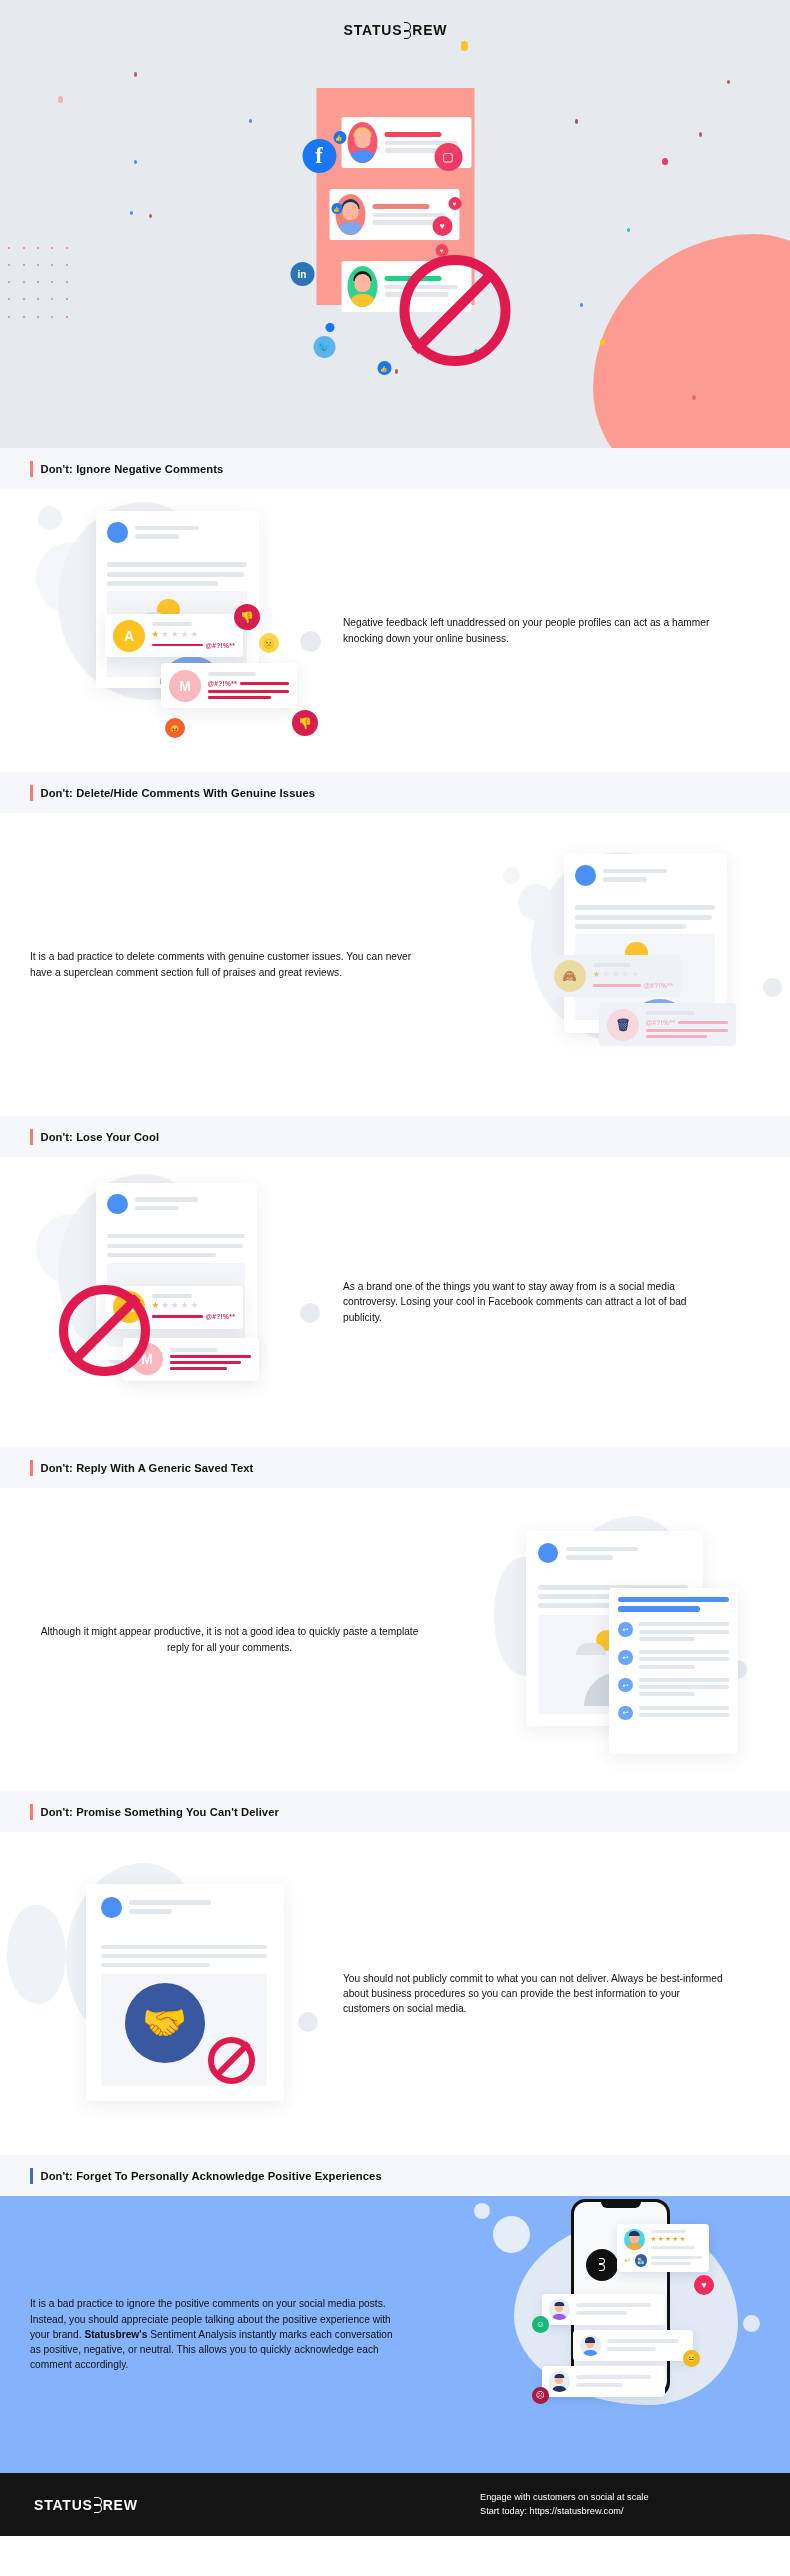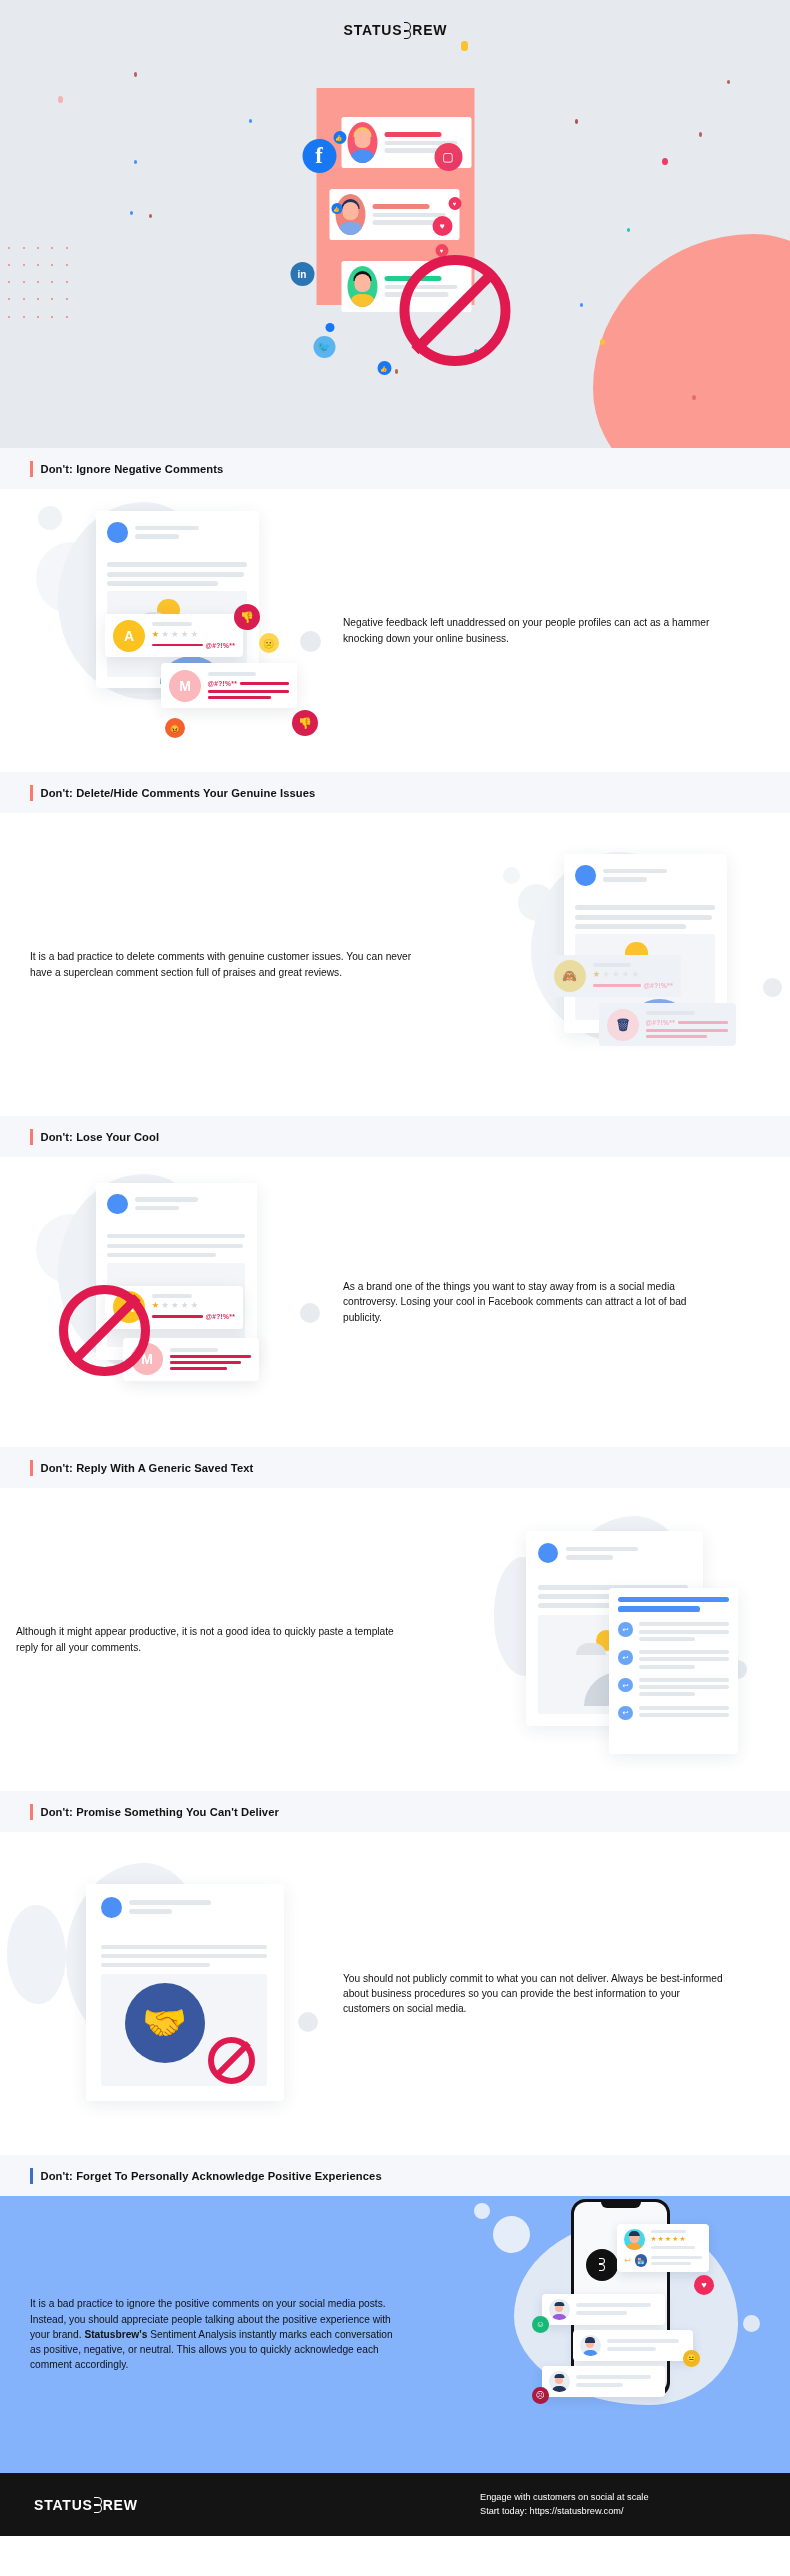--- a/index.html
+++ b/index.html
@@ -315,21 +315,21 @@
     <div class="rbadge" style="left:234px;top:115px;width:26px;height:26px;font-size:11.2px;">👎</div>
     <div class="rbadge" style="left:292px;top:221px;width:26px;height:26px;font-size:11.2px;">👎</div>
     <div class="emoji" style="left:259px;top:144px;width:20px;height:20px;background:#fcd44d;">😕</div>
     <div class="emoji" style="left:165px;top:229px;width:20px;height:20px;background:#f2622f;">😡</div>
   </div>
   <p class="copy">Negative feedback left unaddressed on your people profiles can act as a hammer knocking down your online business.</p>
 </div>
 
 <div class="sec-head">
   <span class="bar"></span>
-  <h2>Don't: Delete/Hide Comments Your Genuine Issues</h2>
+  <h2>Don't: Delete/Hide Comments With Genuine Issues</h2>
 </div>
 <div class="sec-body" style="height:303px;">
   <p class="copy" style="margin-left:30px;max-width:402px;">It is a bad practice to delete comments with genuine customer issues. You can never have a superclean comment section full of praises and great reviews.</p>
   <div class="art" style="width:303px;height:277px;margin-left:auto;">
     <div class="ghost" style="left:14.5px;top:41px;width:17px;height:17px;background:#f3f5f8;"></div>
     <div class="ghost" style="left:30px;top:58px;width:37px;height:37px;background:#f1f4f7;"></div>
     <div class="ghost" style="left:43px;top:26px;width:165px;height:191px;background:#eff2f6;border-radius:54% 46% 42% 58%/52% 50% 50% 48%;"></div>
     <div class="ghost" style="left:275px;top:152px;width:18.5px;height:18.5px;background:#e9edf2;"></div>
 
     <div class="card-w" style="left:76px;top:28px;width:163px;height:179px;">
@@ -441,21 +441,21 @@
     </div>
   </div>
   <p class="copy">As a brand one of the things you want to stay away from is a social media controversy. Losing your cool in Facebook comments can attract a lot of bad publicity.</p>
 </div>
 
 <div class="sec-head">
   <span class="bar"></span>
   <h2>Don't: Reply With A Generic Saved Text</h2>
 </div>
 <div class="sec-body" style="height:303px;">
-  <p class="copy" style="margin-left:16px;max-width:395px;">Although it might appear productive, it is not a good idea to quickly paste a template reply for all your comments.</p>
+  <p class="copy" style="margin-left:32px;max-width:395px;text-align:center;">Although it might appear productive, it is not a good idea to quickly paste a template reply for all your comments.</p>
   <div class="art" style="width:277px;height:277px;margin-left:auto;margin-right:20px;">
     <div class="ghost" style="left:0px;top:56px;width:59px;height:119px;background:#eef1f5;border-radius:50% 50% 46% 54%/48% 52% 50% 50%;"></div>
     <div class="ghost" style="left:66px;top:14.5px;width:138px;height:171px;background:#eef1f5;border-radius:54% 46% 44% 56%/50% 54% 46% 50%;"></div>
     <div class="ghost" style="left:234px;top:159px;width:18.5px;height:18.5px;background:#e7ebf0;"></div>
 
     <div class="card-w" style="left:32px;top:30px;width:177px;height:195px;">
       <div class="hdrow" style="left:12px;top:12px;width:152px;">
         <div class="circ"></div>
         <div class="st" style="flex:1">
             <i style="width:58%"></i>

